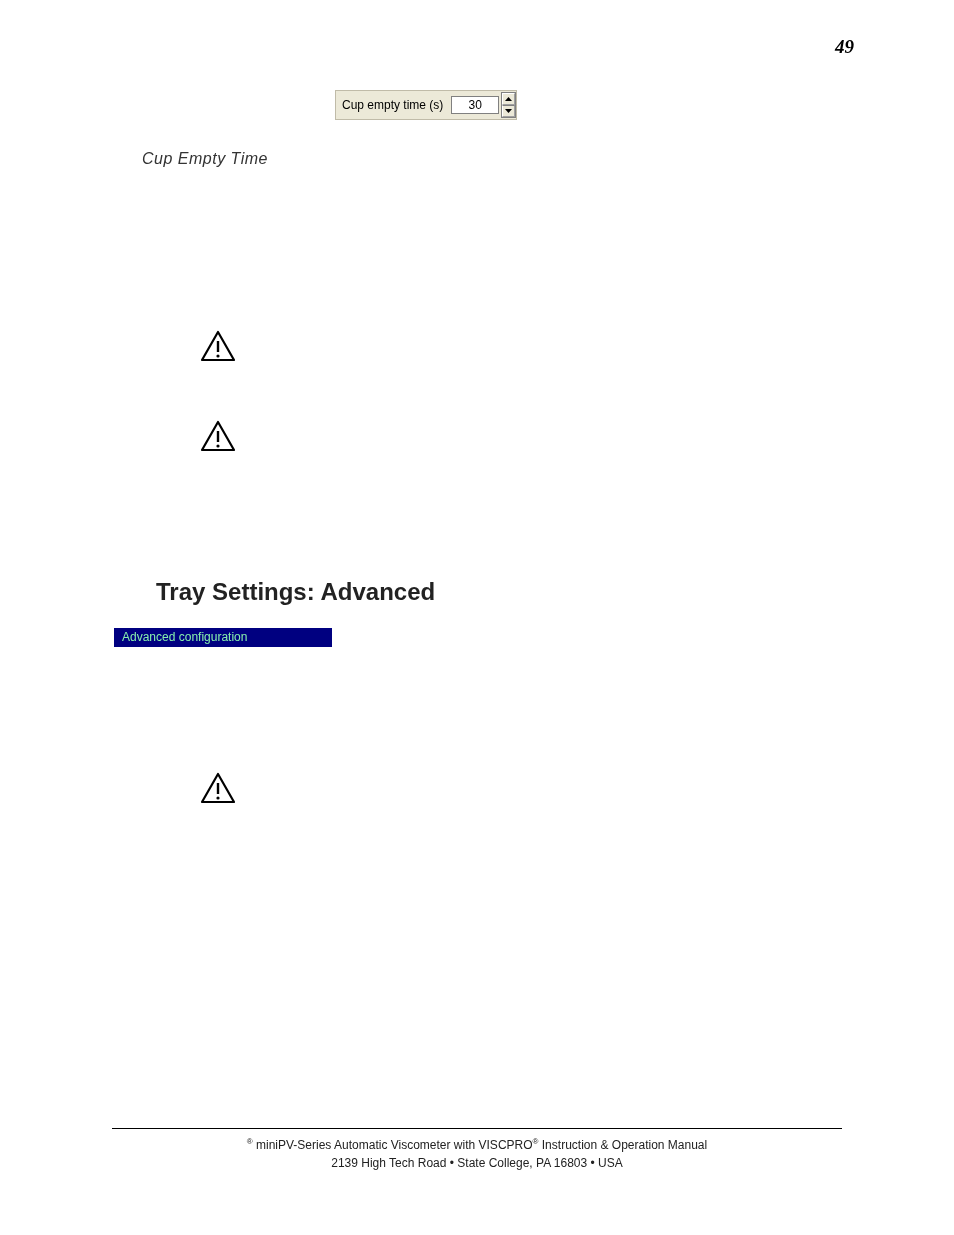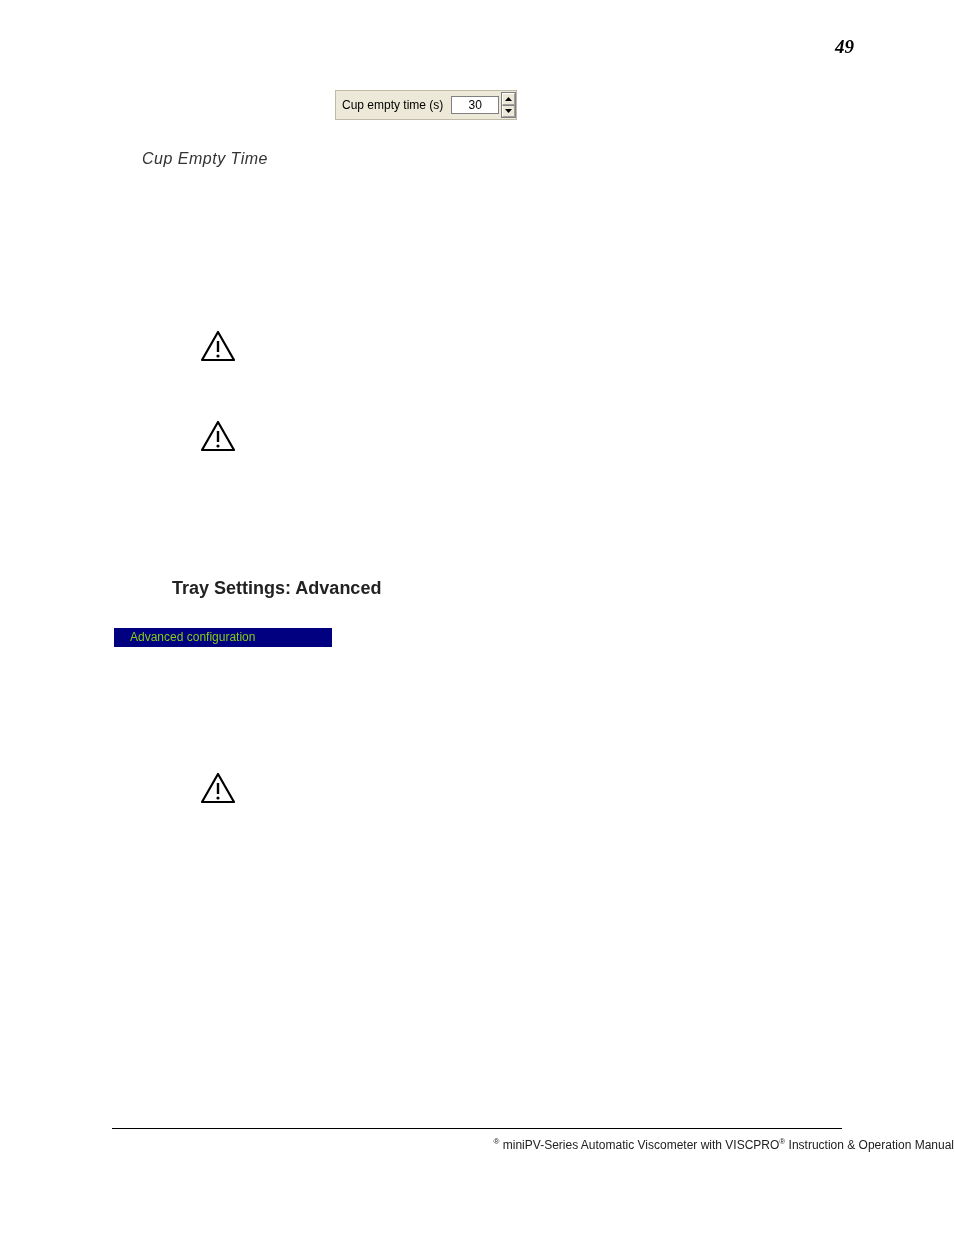--- a/index.html
+++ b/index.html
@@ -83,52 +83,52 @@
     position: absolute;
     width: 36px;
     height: 32px;
   }
   .warn-icon.w1 { top: 330px; left: 200px; }
   .warn-icon.w2 { top: 420px; left: 200px; }
   .warn-icon.w3 { top: 772px; left: 200px; }
   .section-heading {
     position: absolute;
     top: 578px;
-    left: 172px;
+    left: 156px;
     font-family: Arial, Helvetica, sans-serif;
-    font-size: 18px;
+    font-size: 24px;
     font-weight: bold;
     color: #222;
   }
   .adv-config-bar {
     position: absolute;
     top: 628px;
     left: 114px;
     width: 218px;
     height: 19px;
     background: #000080;
-    color: #84cc16;
+    color: #86efac;
     font-family: Tahoma, Arial, sans-serif;
     font-size: 12px;
     line-height: 19px;
-    padding-left: 16px;
+    padding-left: 8px;
   }
   .footer-rule {
     position: absolute;
     top: 1128px;
     left: 112px;
     right: 112px;
     border-top: 1px solid #000;
   }
   .footer {
     position: absolute;
     top: 1136px;
     left: 0;
     right: 0;
-    text-align: right;
+    text-align: center;
     font-family: "Trebuchet MS", Arial, sans-serif;
     font-size: 12px;
     line-height: 1.5;
     color: #222;
   }
   sup { font-size: 8px; vertical-align: super; }
 </style>
 </head>
 <body>
 
@@ -176,13 +176,14 @@
   <svg width="36" height="32" viewBox="0 0 36 32">
       <polygon points="18,2 34,30 2,30" fill="none" stroke="#000" stroke-width="2.2" stroke-linejoin="round"></polygon>
       <line x1="18" y1="11" x2="18" y2="22" stroke="#000" stroke-width="2.4"></line>
       <circle cx="18" cy="26" r="1.6" fill="#000"></circle>
     </svg>
 </div>
 
 <div class="footer-rule"></div>
 <div class="footer">
   <div><sup>®</sup><span> miniPV-Series Automatic Viscometer with VISCPRO</span><sup>®</sup><span> Instruction &amp; Operation Manual</span></div>
+  <div>2139 High Tech Road • State College, PA  16803 • USA</div>
 </div>
 
 </body></html>

